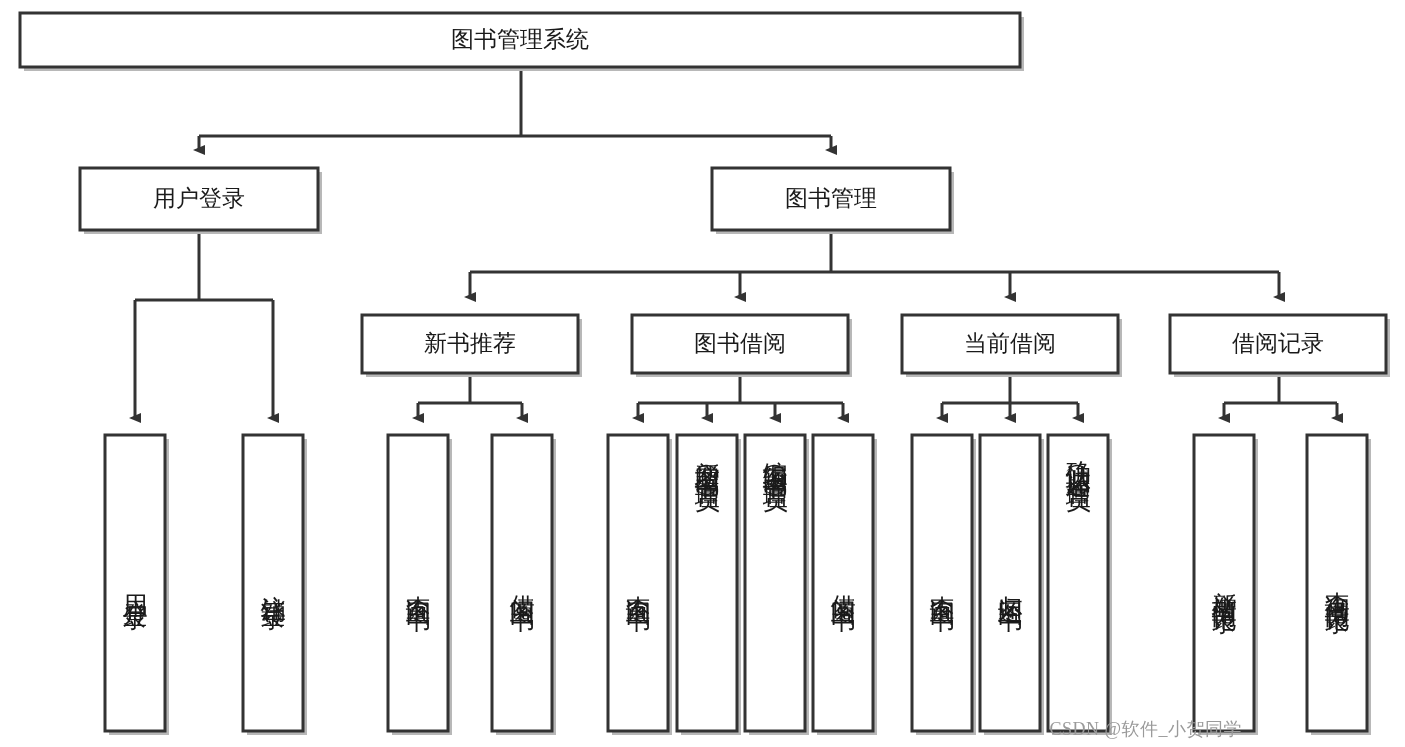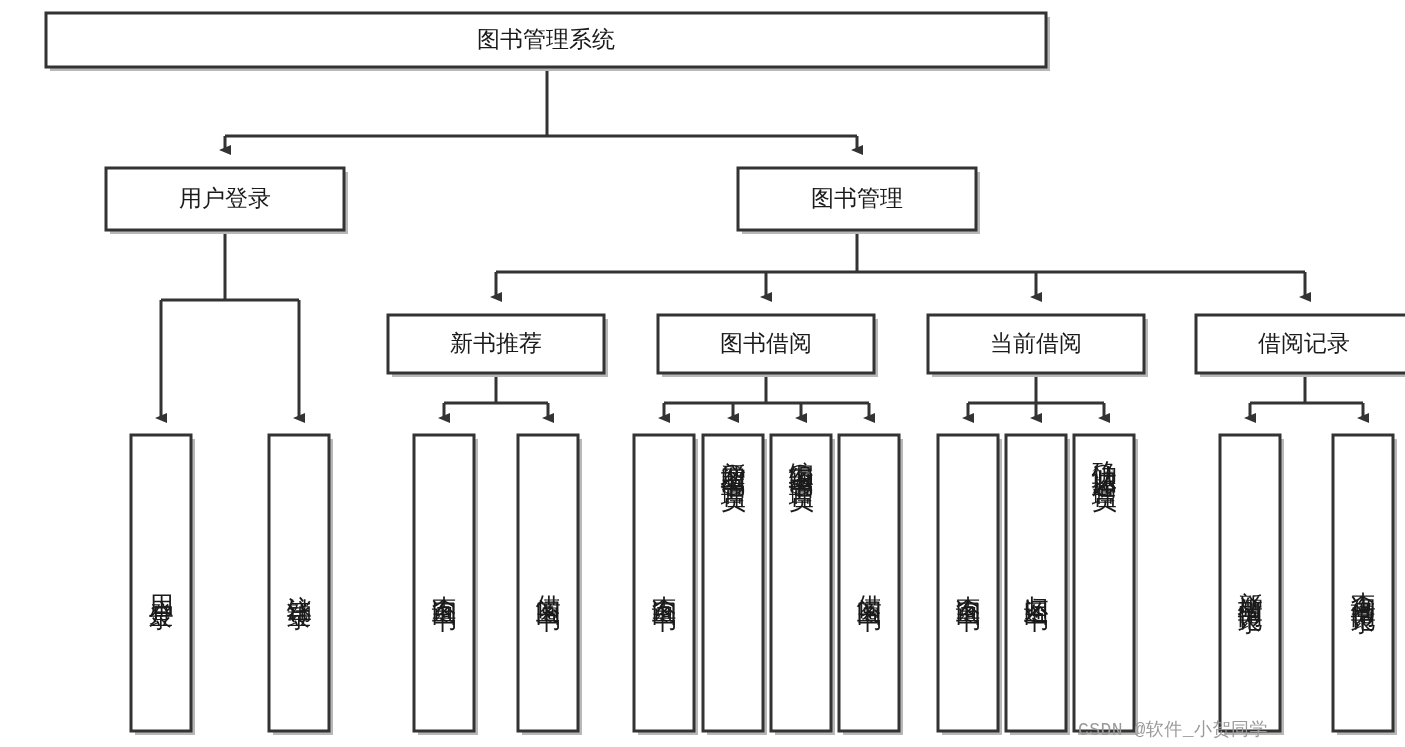--- a/index.html
+++ b/index.html
@@ -12,21 +12,20 @@
     height: 747px;
     font-family: "Liberation Sans", "DejaVu Sans", sans-serif;
     overflow: hidden;
     position: relative;
   }
   #diagram-root {
     position: absolute;
     left: 0; top: 0;
     width: 1250px;
     height: 747px;
-    margin-left: 26px;
   }
   svg.flow {
     display: block;
     width: 1405px;
     height: 747px;
   }
   .node-rect {
     fill: #ffffff;
     stroke: #333333;
     stroke-width: 3;
@@ -64,21 +63,21 @@
     font-size: 25px;
     line-height: 1.1;
     letter-spacing: 4px;
     color: #1a1a1a;
     white-space: nowrap;
   }
   .watermark {
     position: absolute;
     right: 8px;
     bottom: 6px;
-    font-family: Liberation Mono, monospace;
+    font-family: Liberation Serif, serif;
     font-size: 18px;
     color: #9a9a9a;
     letter-spacing: 0.5px;
     white-space: nowrap;
   }
 </style>
 </head>
 <body>
 
 <div id="diagram-root">

